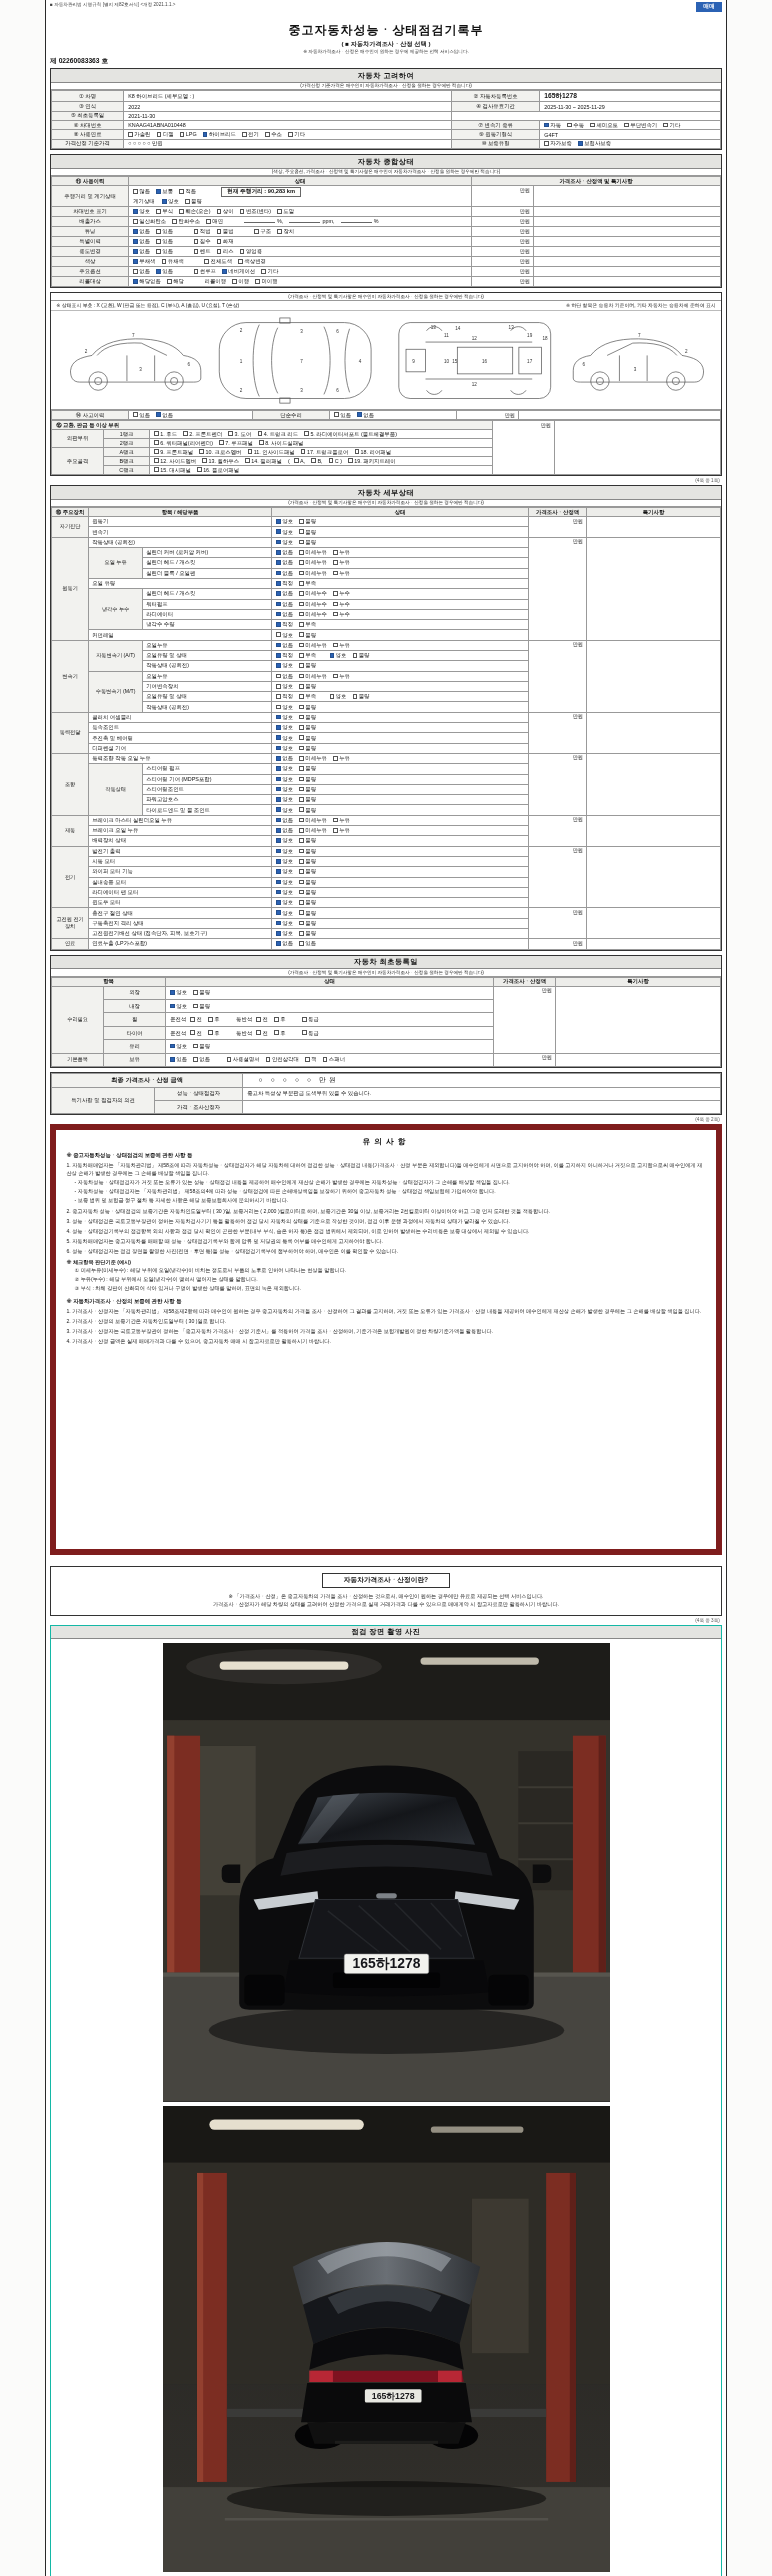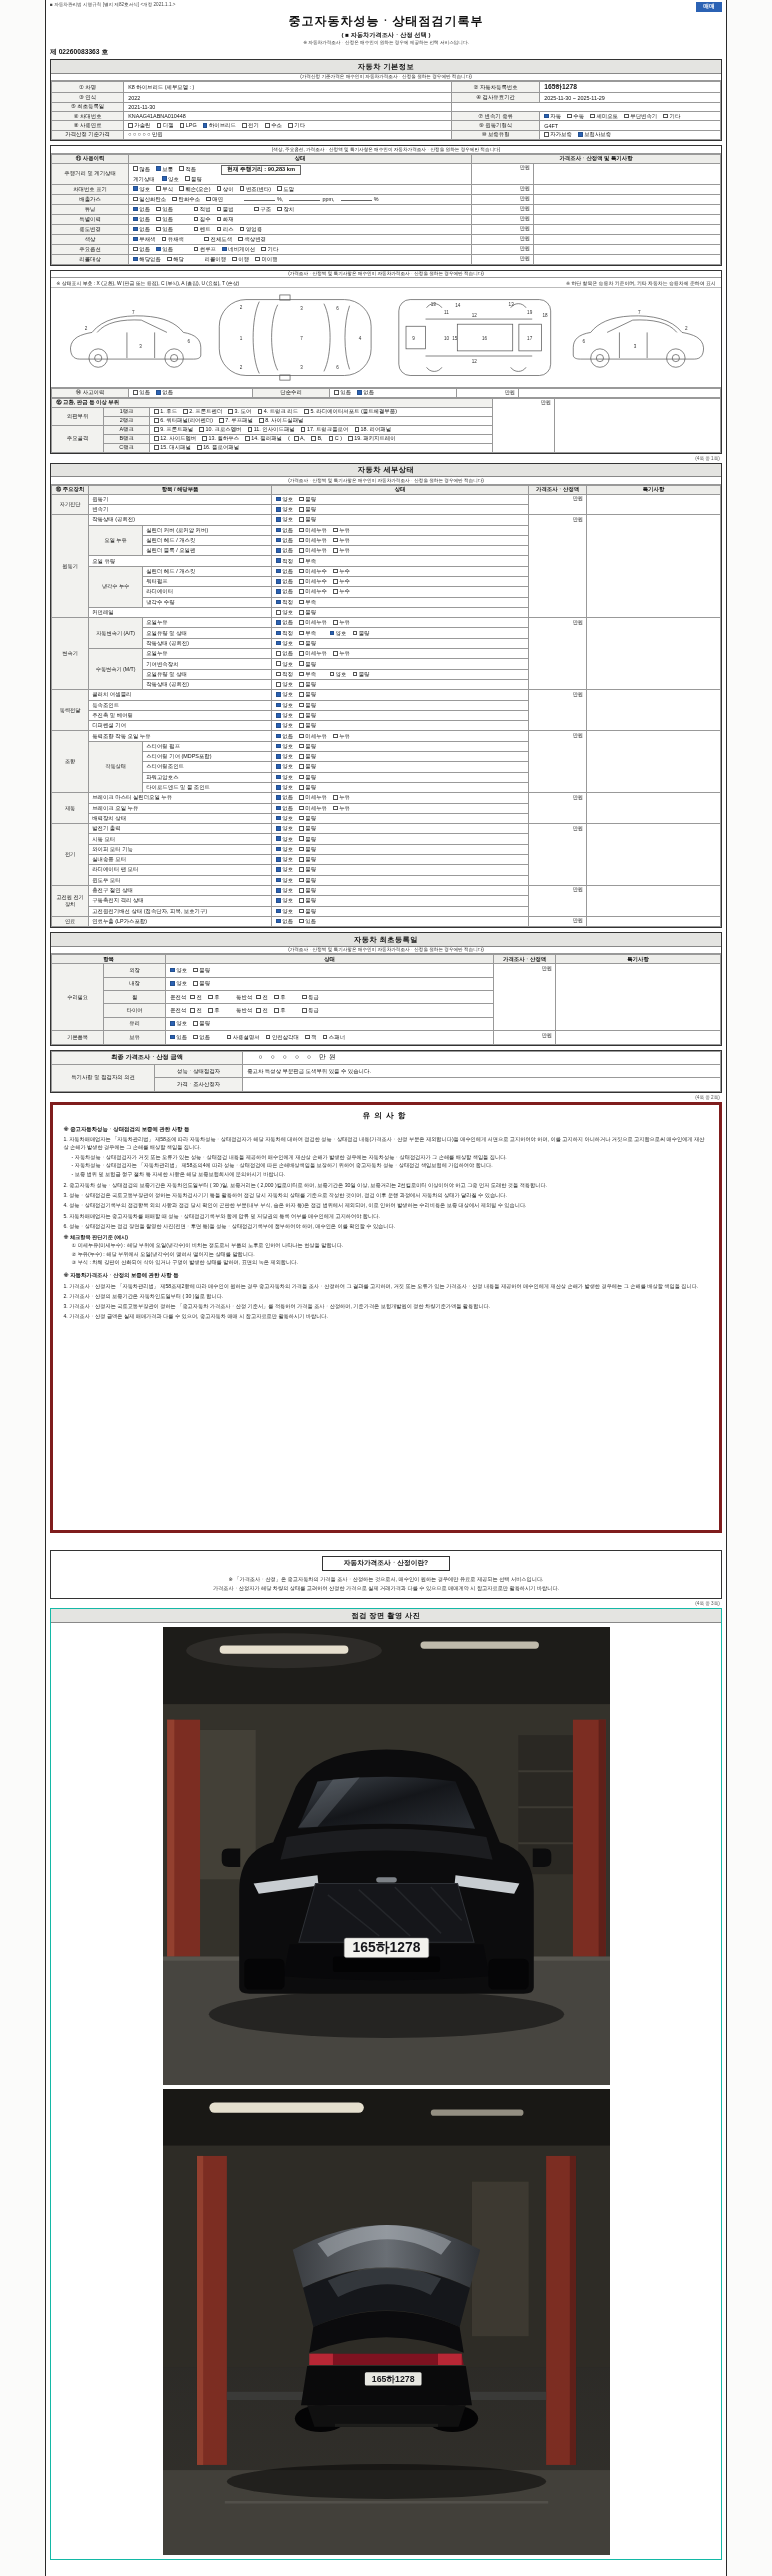--- a/index.html
+++ b/index.html
@@ -2,21 +2,21 @@
 <html style="font-size:8.2px"><head>
 <meta charset="utf-8">
 <style>
 *{box-sizing:border-box;margin:0;padding:0}
 html,body{width:773px;background:#fbfbfa}
 body{height:2576px;overflow:hidden;font-family:"Liberation Sans","DejaVu Sans",sans-serif;color:#111;position:relative}
 .sheet{position:absolute;left:45px;top:0;width:682px;height:2576px;background:#fff;border-left:0.5px solid #2a2a2a;border-right:0.5px solid #2a2a2a;padding:1.5px 4.1px 0}
 .topline{display:flex;justify-content:space-between;align-items:flex-start;height:10.3px}
 .formref{font-size:4.6px;color:#444}
 .badge{background:#2b62b4;color:#fff;font-size:5.7px;font-weight:bold;padding:1px 7.2px}
-.titleblk{text-align:center;margin-top:1px}
+.titleblk{text-align:center;margin-top:10px}
 .doctitle{font-size:12px;font-weight:bold;letter-spacing:1px}
 .docsub{font-size:6.2px;font-weight:bold;margin-top:1px}
 .docsubnote{font-size:4.6px;color:#333;margin-top:0.5px}
 .docno{font-size:6.7px;font-weight:bold;margin:3.1px 0 2.1px}
 .box{border:1px solid #333;margin-bottom:4.1px;background:#fff}
 .bar{background:#e4e4e1;border-bottom:0.5px solid #888;text-align:center;padding:1.5px 0 1px}
 .bt{font-size:7.2px;font-weight:bold;letter-spacing:0.5px}
 .barnote{font-size:4.6px;color:#222;text-align:center;padding:0.5px 0 1px;border-bottom:0.5px solid #999}
 table{border-collapse:collapse;width:100%;table-layout:fixed}
 td,th{border:0.5px solid #999;font-size:5.4px;padding:0.5px 2.1px;vertical-align:middle;word-break:break-all}
@@ -45,21 +45,21 @@
 .diagwrap{padding:2.1px 0;border-bottom:0.5px solid #999;text-align:center}
 .plabel{background:#f2f2ef;font-weight:bold;text-align:left;padding-left:4.1px}
 .items{text-align:left;padding-left:4.1px}
 .gname{font-size:5.2px}
 .sub{font-size:5.2px}
 .marker{font-size:4.6px;color:#555;text-align:right;padding:0 2.1px 2.1px;margin-top:-2.1px}
 .finlbl{background:#f2f2ef;font-weight:bold;text-align:center;font-size:6.2px}
 .finval{font-size:6.7px;letter-spacing:3.1px;padding-left:15.5px}
 .t-final td{height:13.4px}
 .t-final td.oplbl{background:#f2f2ef;text-align:center}
-.noticebox{border:3px solid #7f1d1d;margin-bottom:17px;padding:6.2px 10.3px 7.2px;min-height:431px}
+.noticebox{border:6px solid #7f1d1d;margin-bottom:11px;padding:6.2px 10.3px 7.2px;min-height:431px}
 .ntitle{text-align:center;font-size:7.7px;font-weight:bold;letter-spacing:4.1px;margin-bottom:5.2px}
 .nb-h{font-weight:bold;font-size:5.4px;margin:5.2px 0 2.1px}
 .nb-h2{font-weight:bold;font-size:5.2px;margin:4.1px 0 1px}
 .nb-p{font-size:5.2px;line-height:1.55;margin:2.1px 0;color:#1a1a1a}
 .nb-s{font-size:5.2px;line-height:1.5;margin:1px 0 1px 8.2px;color:#1a1a1a}
 .pricebox{border:1px solid #333;margin-bottom:4.1px;padding:5.2px 0 6.2px;text-align:center}
 .pb-label{display:inline-block;border:1px solid #333;font-size:6.7px;font-weight:bold;padding:2.1px 20.6px;margin-bottom:4.1px}
 .pb-line{font-size:5.2px;line-height:1.6;color:#1a1a1a}
 .photobox{border:1px solid #14b8a6;margin-bottom:4.1px;padding-bottom:4.1px}
 .photo{display:block;margin:4.1px auto 0;width:447px;background:#222}
@@ -80,21 +80,21 @@
   <div class="titleblk">
     <div class="doctitle">중고자동차성능ㆍ상태점검기록부</div>
     <div class="docsub">( ■ 자동차가격조사ㆍ산정 선택 )</div>
     <div class="docsubnote">※ 자동차가격조사ㆍ산정은 매수인이 원하는 경우에 제공하는 선택 서비스입니다.</div>
   </div>
 
   <div class="docno">제 02260083363 호</div>
 
   <div class="box">
     <div class="bar">
-      <div class="bt">자동차 기본정보</div>
+      <div class="bt">자동차 고려하여</div>
     </div>
     <div class="barnote">(가격산정 기준가격은 매수인이 자동차가격조사ㆍ산정을 원하는 경우에만 적습니다)</div>
     <table class="t-basic">
       <colgroup>
           <col style="width:72px">
           <col style="width:328px">
           <col style="width:88px">
           <col>
         </colgroup>
       <tbody>
@@ -131,20 +131,23 @@
         <td class="lbl">가격산정 기준가격</td>
         <td class="val">○ ○ ○ ○ ○   만원</td>
         <td class="lbl">⑩ 보증유형</td>
         <td class="val" id="f10"><span class="opt"><span class="cb"></span><span class="ol">자가보증</span></span><span class="opt"><span class="cb on"></span><span class="ol">보험사보증</span></span></td>
       </tr>
     </tbody>
       </table>
   </div>
 
   <div class="box">
+    <div class="bar">
+      <div class="bt">자동차 종합상태</div>
+    </div>
     <div class="barnote">(색상, 주요옵션, 가격조사ㆍ산정액 및 특기사항은 매수인이 자동차가격조사ㆍ산정을 원하는 경우에만 적습니다)</div>
     <table class="t-overall">
       <colgroup>
           <col style="width:77px">
           <col style="width:343px">
           <col style="width:62px">
           <col>
         </colgroup>
       <tbody>
           <tr>

